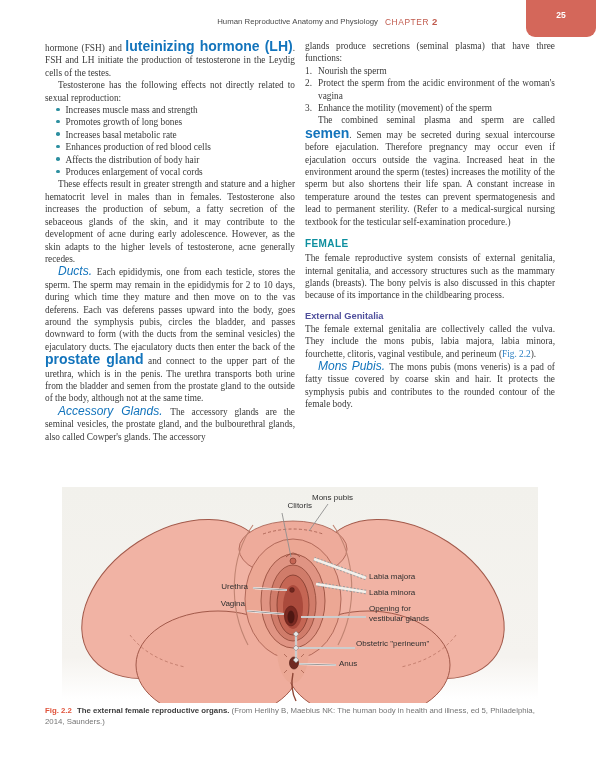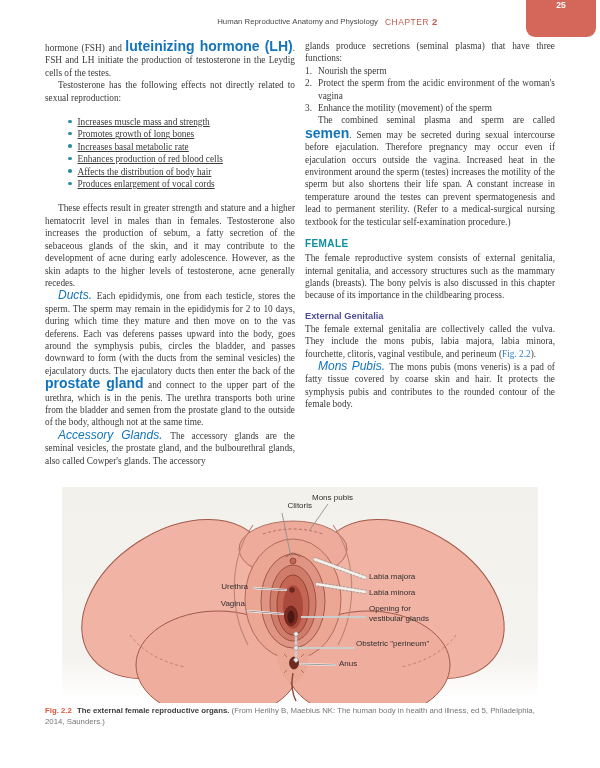--- a/index.html
+++ b/index.html
@@ -3,30 +3,30 @@
 <meta charset="utf-8">
 <style>
   html,body{margin:0;padding:0;width:600px;height:768px;background:#ffffff;overflow:hidden;}
   .page{position:relative;width:528px;height:768px;background:#fff;font-family:"Liberation Serif",serif;}
 
   
   .hdr-title{position:absolute;top:17px;right:150px;font:7.8px "Liberation Sans",sans-serif;color:#4a4a4a;white-space:nowrap;}
   .hdr-chapter{position:absolute;top:16px;right:90px;font:8.4px "Liberation Sans",sans-serif;color:#c05a4d;letter-spacing:.6px;white-space:nowrap;}
   .chnum{font-weight:bold;font-size:9.5px;}
   .page-tab{position:absolute;top:0;left:526px;width:70px;height:37px;background:#d4675a;border-radius:0 0 9px 9px;
-    display:flex;align-items:flex-start;justify-content:center;box-sizing:border-box;padding-bottom:7px;
+    display:flex;align-items:center;justify-content:center;box-sizing:border-box;padding-bottom:7px;
     font:bold 8.5px "Liberation Sans",sans-serif;color:#fff;}
 
   
   .col{position:absolute;top:40px;width:250px;font:9.3px/12.4px "Liberation Serif",serif;color:#3a3a3a;text-align:justify;}
   .col-left{left:45px;}
   .col-right{left:305px;}
   .bp{margin:0;}
   .ind{text-indent:13px;}
-  .bl{margin:12px;padding:0;list-style:none;text-decoration:underline;}
+  .bl{margin:0;padding:0;list-style:none;}
   .bl li{padding-left:11px;}
   .bul{display:inline-block;width:3.5px;height:3.5px;border-radius:50%;background:#2d8fa0;margin-right:6px;vertical-align:2px;}
   .nl{margin:0;padding:0;list-style:none;}
   .nl li{display:flex;}
   .num{width:13px;flex:none;}
   .ntx{flex:1;text-align:justify;}
   .h-main{font:bold 10px "Liberation Sans",sans-serif;color:#0d8f9f;margin:10px 0 3px;letter-spacing:.4px;text-align:left;}
   .h-sub{font:bold 9.3px "Liberation Sans",sans-serif;color:#4f4f9c;margin:9px 0 2px;text-align:left;}
 
   

